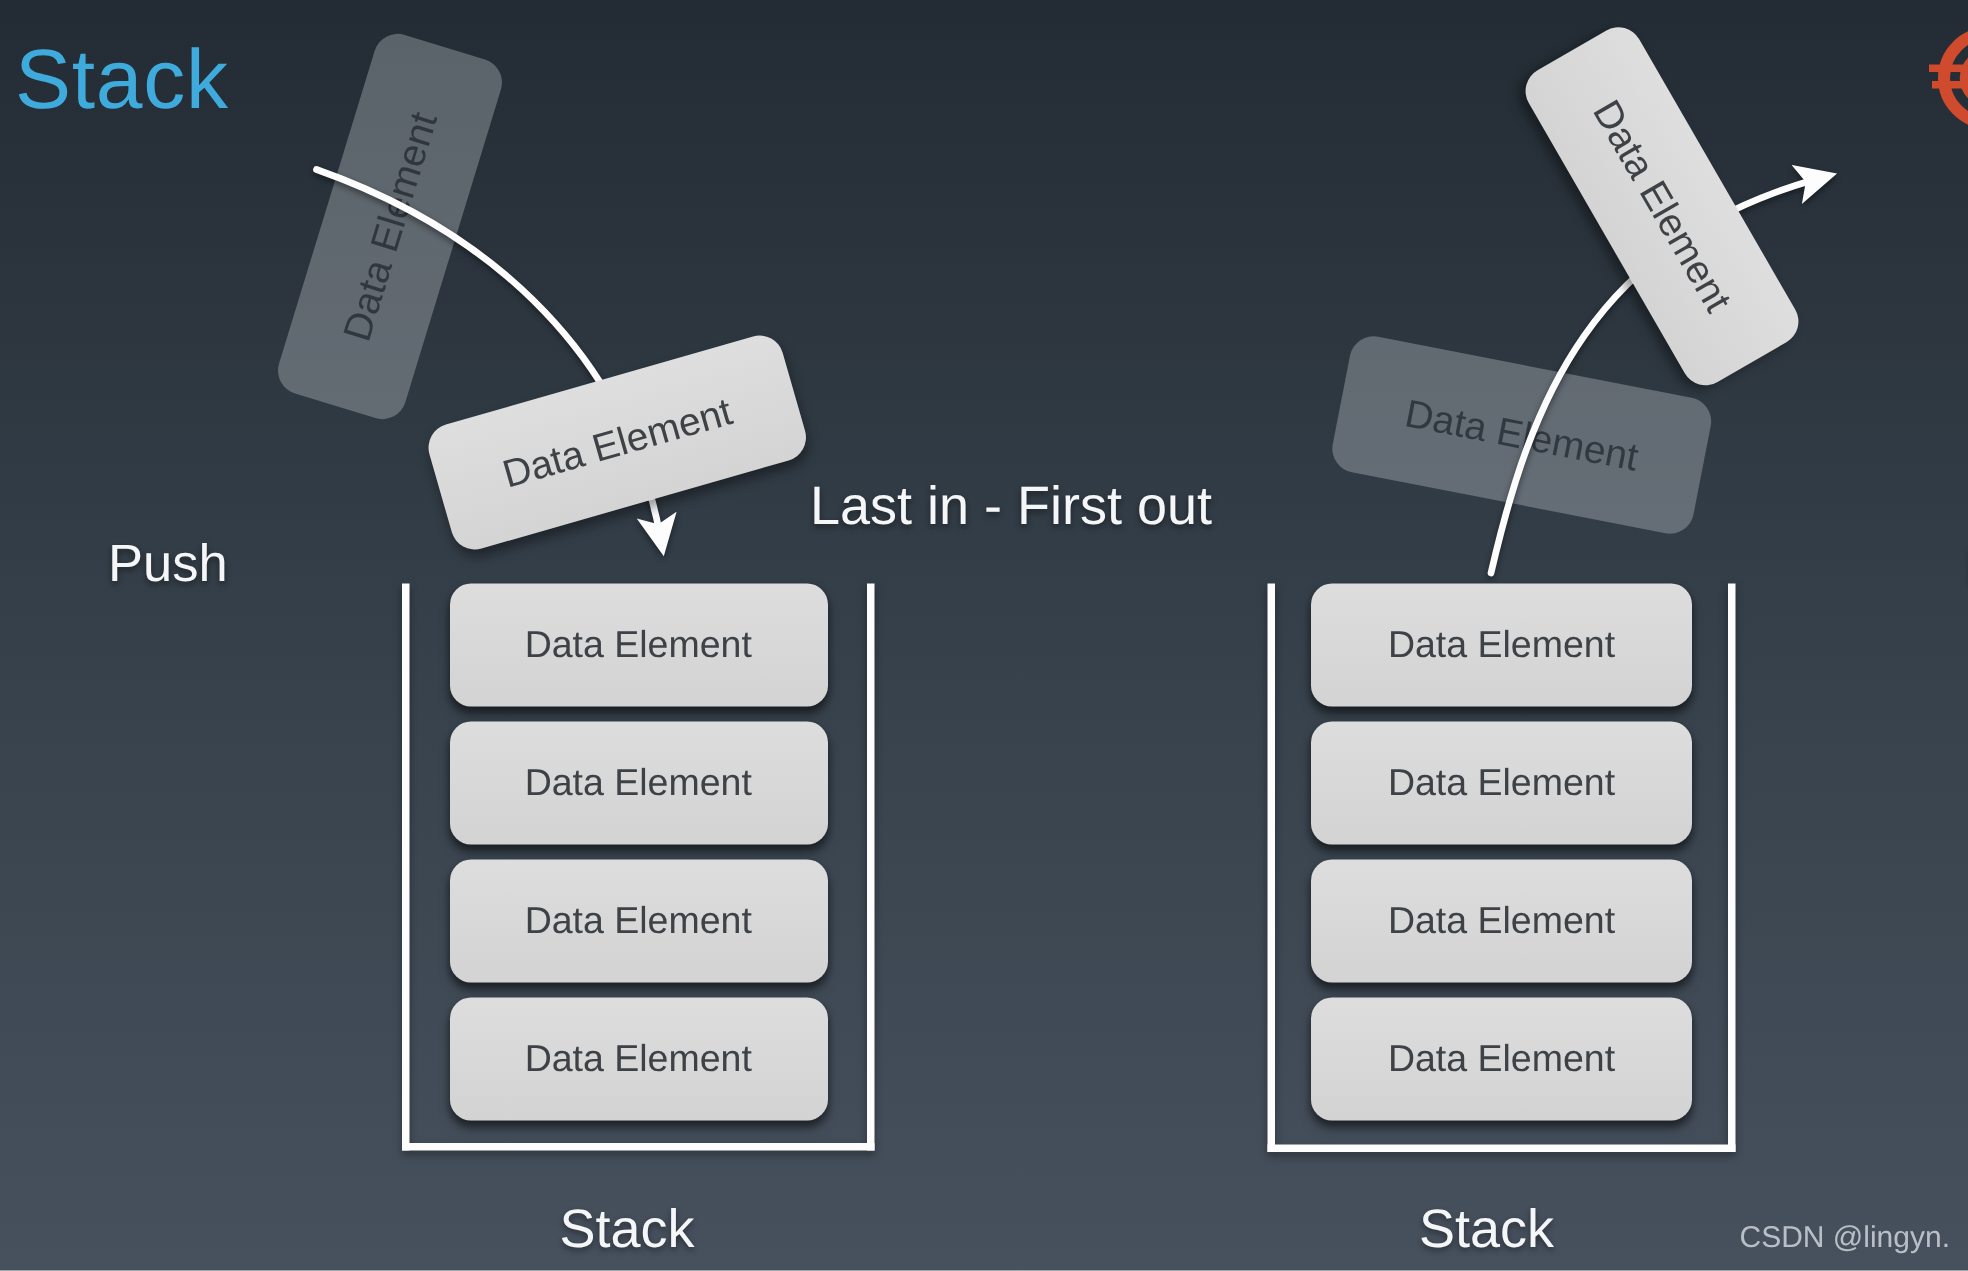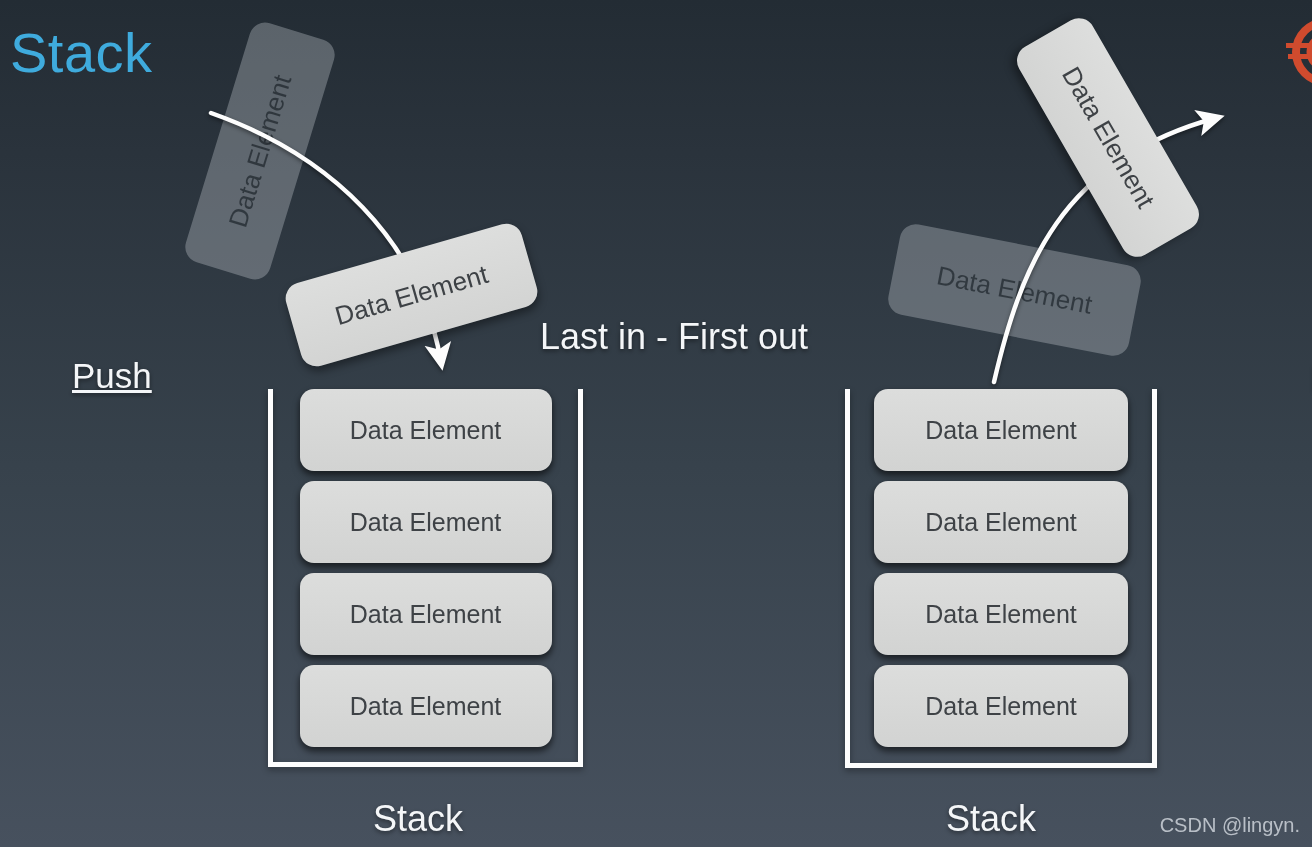--- a/index.html
+++ b/index.html
@@ -9,21 +9,21 @@
     background:linear-gradient(180deg,#232c34 0%,#2a333c 18%,#37424c 55%,#47515e 100%);
   }
   .abs{position:absolute;}
   
   .title{
     left:10px;top:20px;font-size:56px;font-weight:500;color:#3fabdd;
     letter-spacing:0.5px;
   }
   
   .wlabel{color:#f4f6f8;text-shadow:0 2px 4px rgba(0,0,0,0.45);}
-  .push-label{left:72px;top:356px;font-size:35px;text-decoration:underline;}
+  .push-label{left:72px;top:356px;font-size:35px;}
   .pop-label{left:1311px;top:358px;font-size:35px;}
   .lifo-caption{left:540px;top:316px;width:312px;text-align:left;font-size:36px;}
   .stack-caption{top:798px;font-size:36px;transform:translateX(-50%);}
   .stack-caption.left{left:418px;}
   .stack-caption.right{left:991px;}
   
   .stack-frame{
     box-sizing:border-box;
     border-left:5px solid #fdfdfd;border-right:5px solid #fdfdfd;border-bottom:5px solid #fdfdfd;
     display:flex;flex-direction:column;align-items:center;gap:10px;

